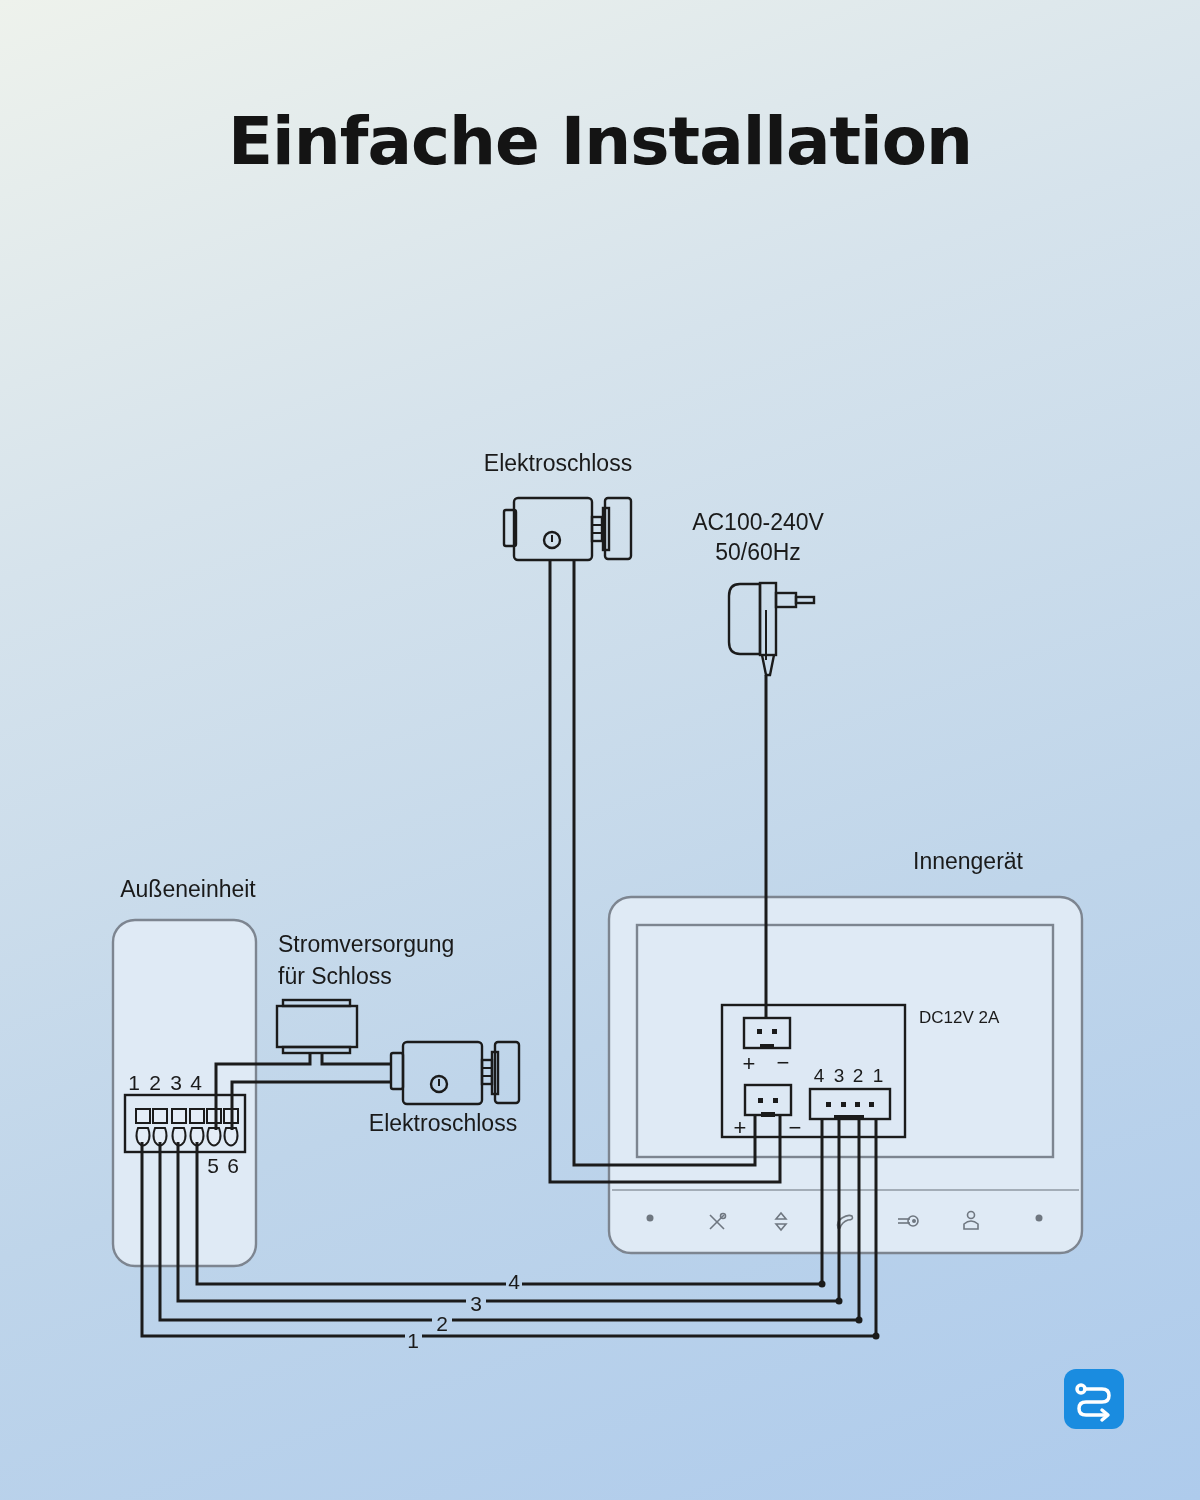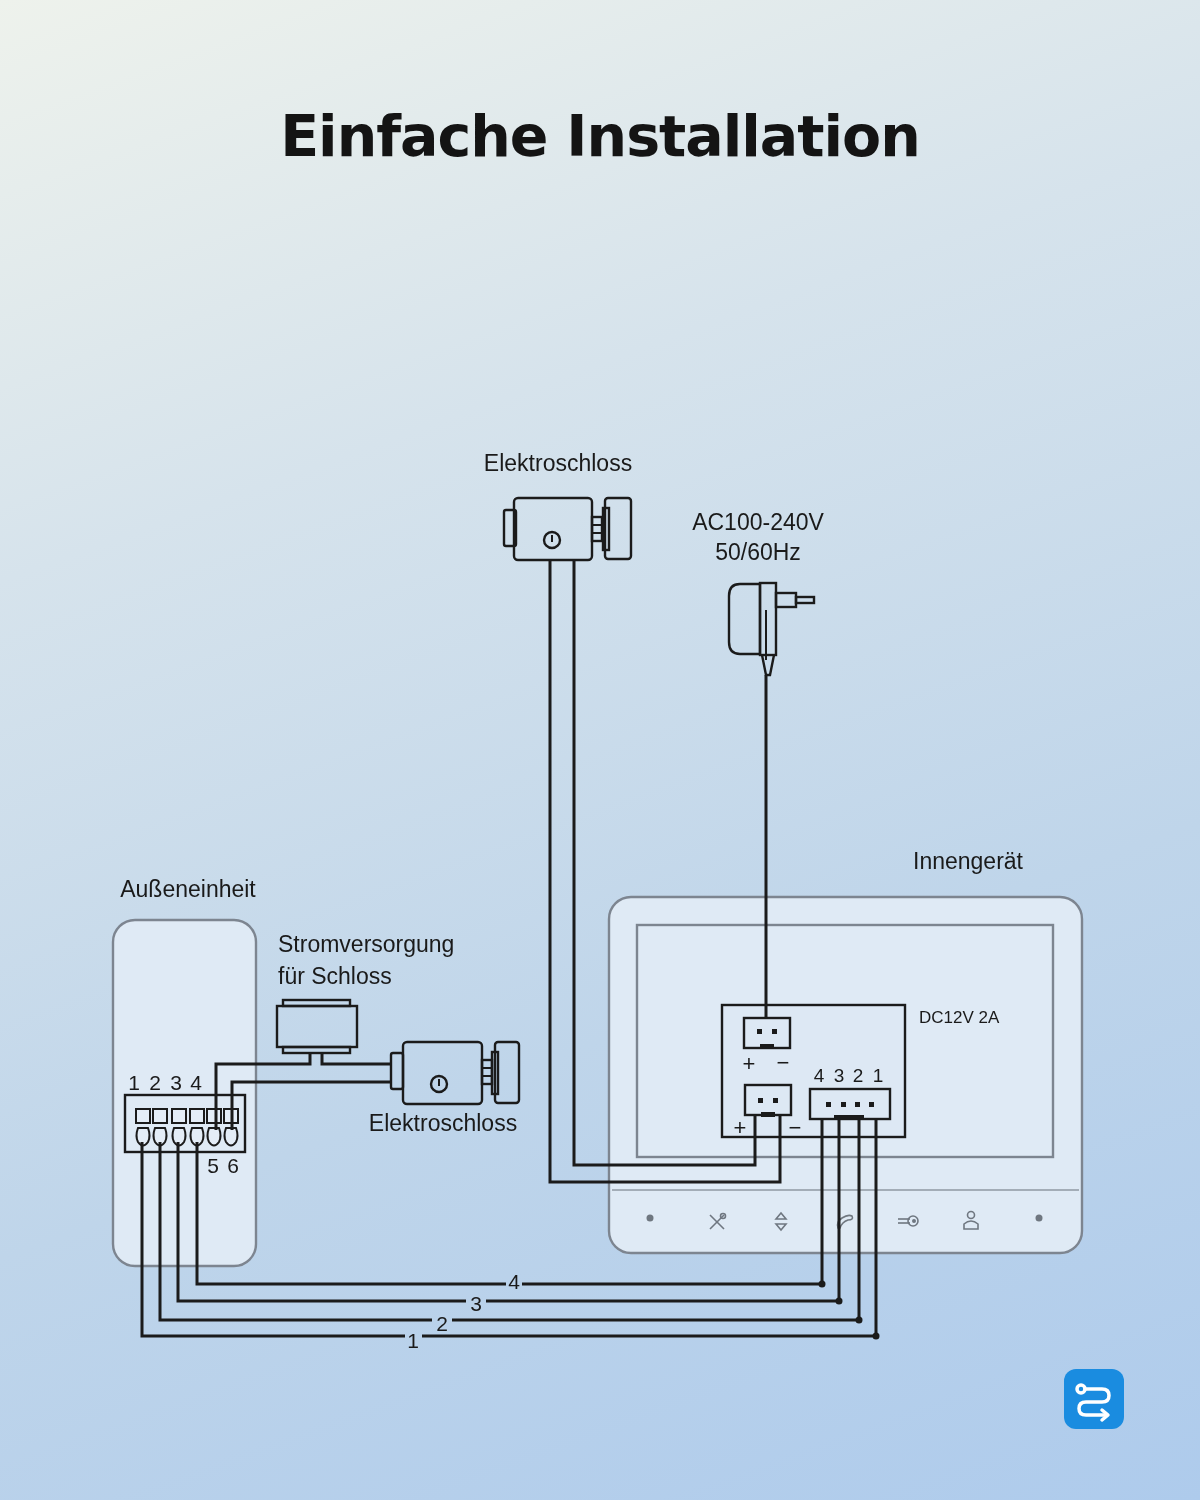--- a/index.html
+++ b/index.html
@@ -4,21 +4,21 @@
   <style>
     html, body { margin: 0; padding: 0; }
     body {
       width: 1200px; height: 1500px; overflow: hidden;
       background: linear-gradient(160deg, #eef2ec 0%, #d6e3ec 30%, #bfd5ea 65%, #aecbec 100%);
       font-family: "Liberation Sans", sans-serif;
       position: relative;
     }
     .title {
       position: absolute; left: 0; top: 103px; width: 1200px; text-align: center;
-      font-family: "DejaVu Sans", sans-serif; font-weight: bold; font-size: 57px;
+      font-family: "DejaVu Sans", sans-serif; font-weight: bold; font-size: 66px;
       color: #141414; letter-spacing: -1px;
     }
     svg.diagram { position: absolute; left: 0; top: 0; }
     .lbl { font-family: "Liberation Sans", sans-serif; fill: #1a1a1a; }
     .wire { fill: none; stroke: #1b1b1b; stroke-width: 3; }
     .outl { fill: none; stroke: #1b1b1b; stroke-width: 2.4; }
     .dev { fill: #dfeaf5; stroke: #7d8590; stroke-width: 2.4; }
     .badge {
       position: absolute; left: 1064px; top: 1369px; width: 60px; height: 60px;
       background: #1a8ce0; border-radius: 12px;

